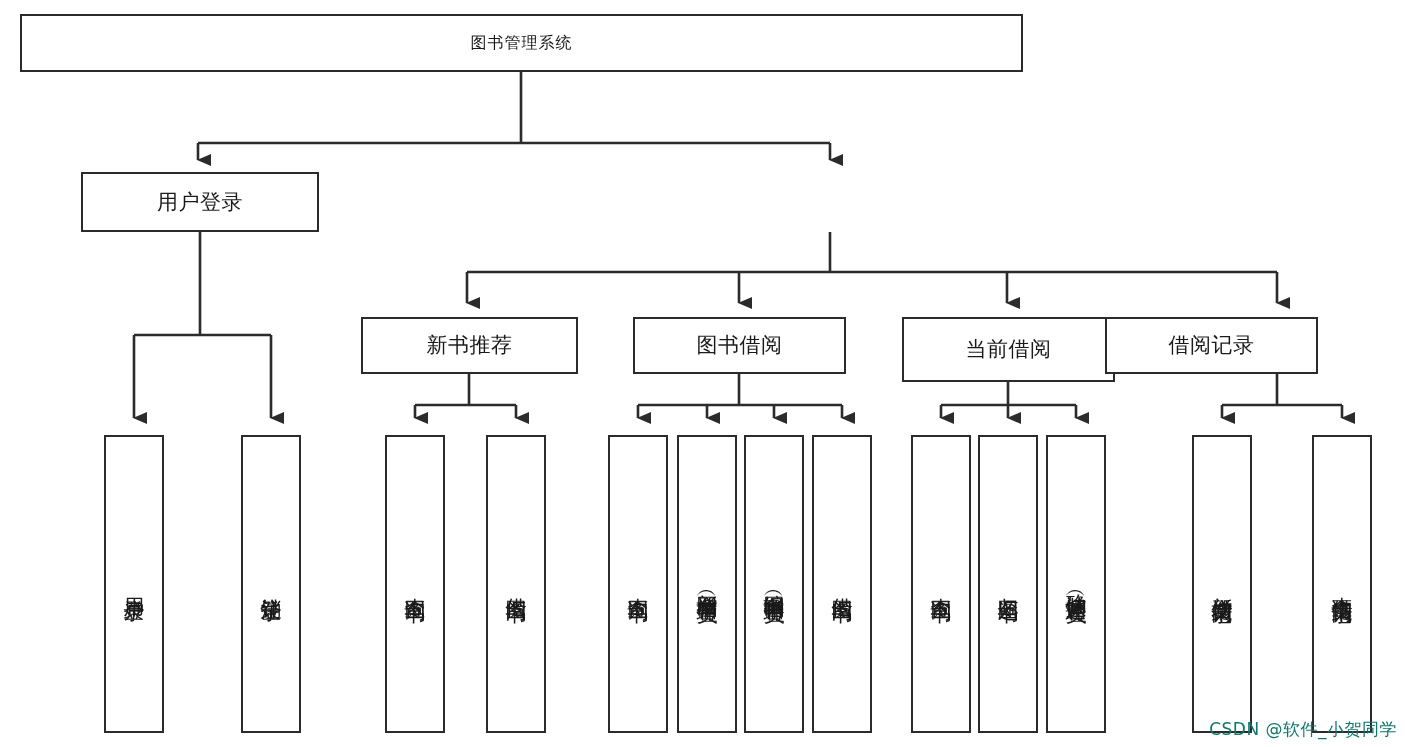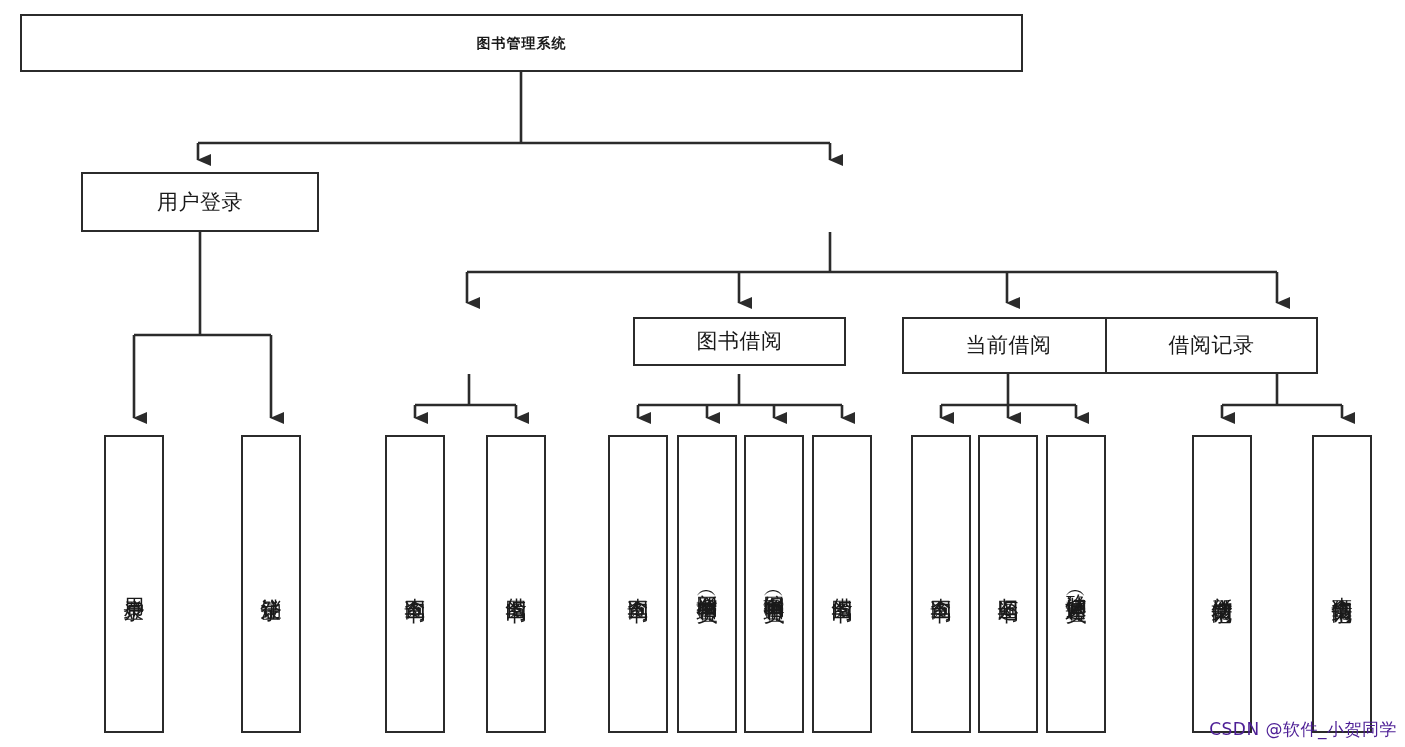--- a/index.html
+++ b/index.html
@@ -39,42 +39,41 @@
     color: #1a1a1a;
     line-height: 1.16;
     white-space: pre;
     text-align: center;
   }
   .node.horiz .node-label {
     font-size: 21px;
     letter-spacing: 0.5px;
   }
   .node.root .node-label {
-    font-size: 14px;
+    font-size: 16px;
     letter-spacing: 1px;
-    font-weight: bold;
   }
   .node.vert {
     align-items: center;
     justify-content: center;
   }
   .node.vert .node-label {
     writing-mode: vertical-rl;
     text-orientation: upright;
     font-size: 21px;
     line-height: 1.05;
     letter-spacing: 1.5px;
     white-space: nowrap;
   }
   #watermark {
     position: absolute;
     right: 8px;
     bottom: 6px;
     font-size: 17px;
-    color: #4c1d95;
+    color: #0f766e;
     letter-spacing: 0.5px;
     z-index: 6;
     user-select: none;
   }
 </style>
 </head>
 <body>
 
 <div id="diagram-root">
 
@@ -129,24 +128,27 @@
   </svg>
 
   <div class="node root horiz" style="left:20px; top:14px; width:1003px; height:58px;">
     <span class="node-label">图书管理系统</span>
   </div>
 
   <div class="node horiz" style="left:81px; top:172px; width:238px; height:60px;">
     <span class="node-label">用户登录</span>
   </div>
 
-  <div class="node horiz" style="left:633px; top:317px; width:213px; height:49px;">
+  <div class="node horiz" style="left:361px; top:317px; width:217px; height:57px;">
+    <span class="node-label">新书推荐</span>
+  </div>
+  <div class="node horiz" style="left:633px; top:317px; width:213px; height:57px;">
     <span class="node-label">图书借阅</span>
   </div>
-  <div class="node horiz" style="left:902px; top:317px; width:213px; height:57px;">
+  <div class="node horiz" style="left:902px; top:317px; width:213px; height:65px;">
     <span class="node-label">当前借阅</span>
   </div>
   <div class="node horiz" style="left:1105px; top:317px; width:213px; height:57px;">
     <span class="node-label">借阅记录</span>
   </div>
 
   <div class="node vert" style="left:104px; top:435px; width:60px; height:298px;">
     <span class="node-label">用户登录</span>
   </div>
   <div class="node vert" style="left:241px; top:435px; width:60px; height:298px;">

